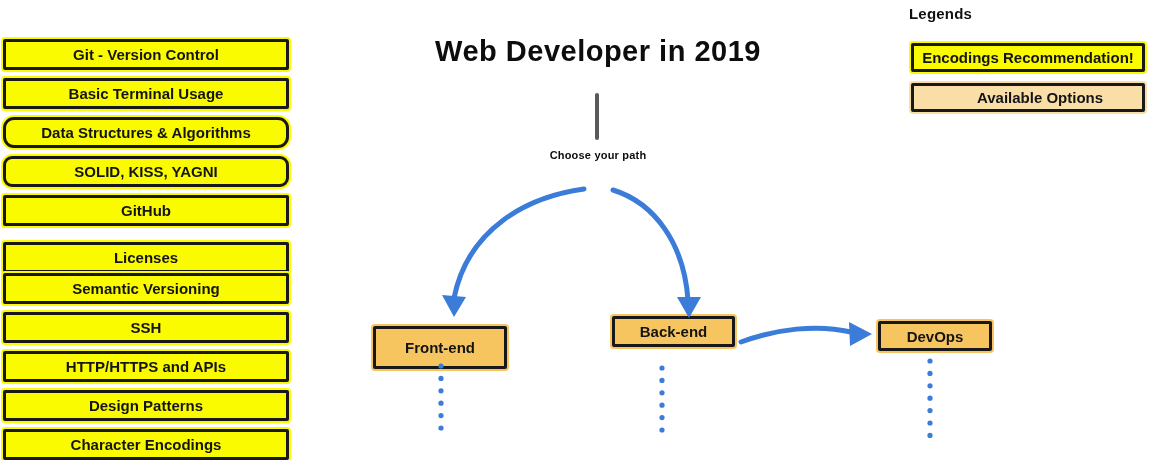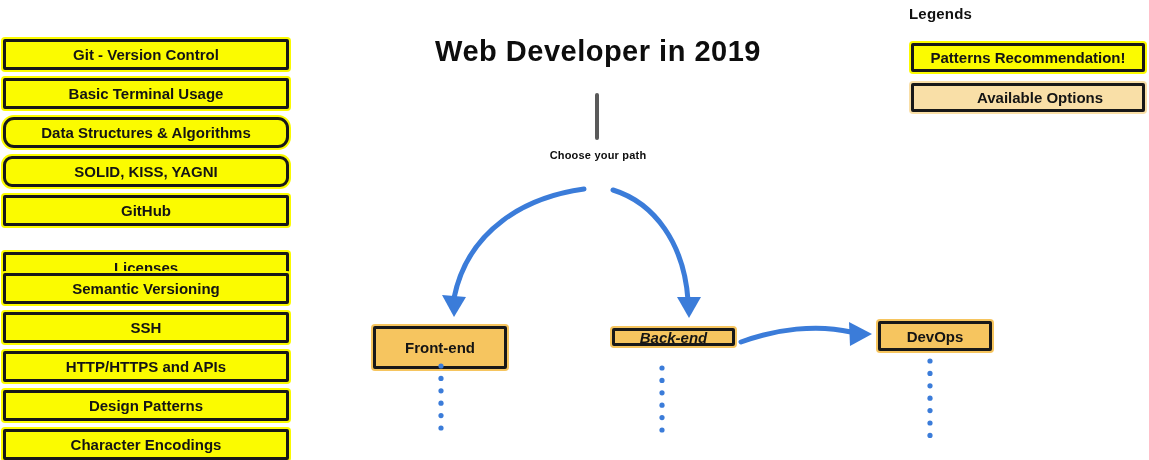--- a/index.html
+++ b/index.html
@@ -29,54 +29,54 @@
   }
   #divider{
     position:absolute;left:595px;top:93px;width:4px;height:47px;
     background:var(--gray);border-radius:2px;
   }
   #choose-label{
     position:absolute;left:448px;top:149px;width:300px;text-align:center;
     font-size:11px;font-weight:bold;color:#0d0d0d;letter-spacing:.2px;
   }
   #box-frontend{left:373px;top:326px;width:134px;height:43px;}
-  #box-backend{left:612px;top:328px;width:123px;height:18px;font-style:italic;}
+  #box-backend{left:612px;top:316px;width:123px;height:31px;}
   #box-devops{left:878px;top:321px;width:114px;height:30px;}
   #connector-layer{position:absolute;left:0;top:0;pointer-events:none;}
 </style>
 </head>
 <body>
 
 <div id="stage" style="--yellow: #FBFB00; --wheat: #F9DFA7; --amber: #F6C55F; --blue: #3B7CD9; --ink: #181818; --gray: #5A5A5A;">
 
   <div id="required-list">
       <div class="box ybox req-item" style="top: 39px;">Git - Version Control</div>
       <div class="box ybox req-item" style="top: 78px;">Basic Terminal Usage</div>
       <div class="box ybox req-item" style="top: 117px; border-radius: 11px;">Data Structures &amp; Algorithms</div>
       <div class="box ybox req-item" style="top: 156px; border-radius: 9px;">SOLID, KISS, YAGNI</div>
       <div class="box ybox req-item" style="top: 195px;">GitHub</div>
-      <div class="box ybox req-item" style="top: 252px;">Licenses</div>
+      <div class="box ybox req-item" style="top: 242px;">Licenses</div>
       <div class="box ybox req-item" style="top: 273px;">Semantic Versioning</div>
       <div class="box ybox req-item" style="top: 312px;">SSH</div>
       <div class="box ybox req-item" style="top: 351px;">HTTP/HTTPS and APIs</div>
       <div class="box ybox req-item" style="top: 390px;">Design Patterns</div>
       <div class="box ybox req-item" style="top: 429px;">Character Encodings</div>
     </div>
 
   <div id="main-title">Web Developer in 2019</div>
   <div id="divider"></div>
   <div id="choose-label">Choose your path</div>
 
   <div id="box-frontend" class="box abox">Front-end</div>
   <div id="box-backend" class="box abox">Back-end</div>
   <div id="box-devops" class="box abox">DevOps</div>
 
   <div id="legends-heading" class="col-heading">Legends</div>
   <div id="legends-list">
-      <div class="box legend-item ybox" style="top: 43px;">Patterns Recommendation!</div>
+      <div class="box legend-item ybox" style="top: 43px;">Encodings Recommendation!</div>
       <div class="box legend-item wbox" style="top: 83px; padding-left: 24px;">Available Options</div>
     </div>
 
   <svg id="connector-layer" width="1149" height="460" viewBox="0 0 1149 460">
     <g>
       <path d="M 584 189 C 526 197 468 229 454 298" fill="none" stroke="var(--blue)" stroke-width="5" stroke-linecap="round"></path>
       <polygon points="442,295 466,297 454,317" fill="var(--blue)"></polygon>
     </g>
     <g>
       <path d="M 613 190 C 655 203 684 244 688 300" fill="none" stroke="var(--blue)" stroke-width="5" stroke-linecap="round"></path>

